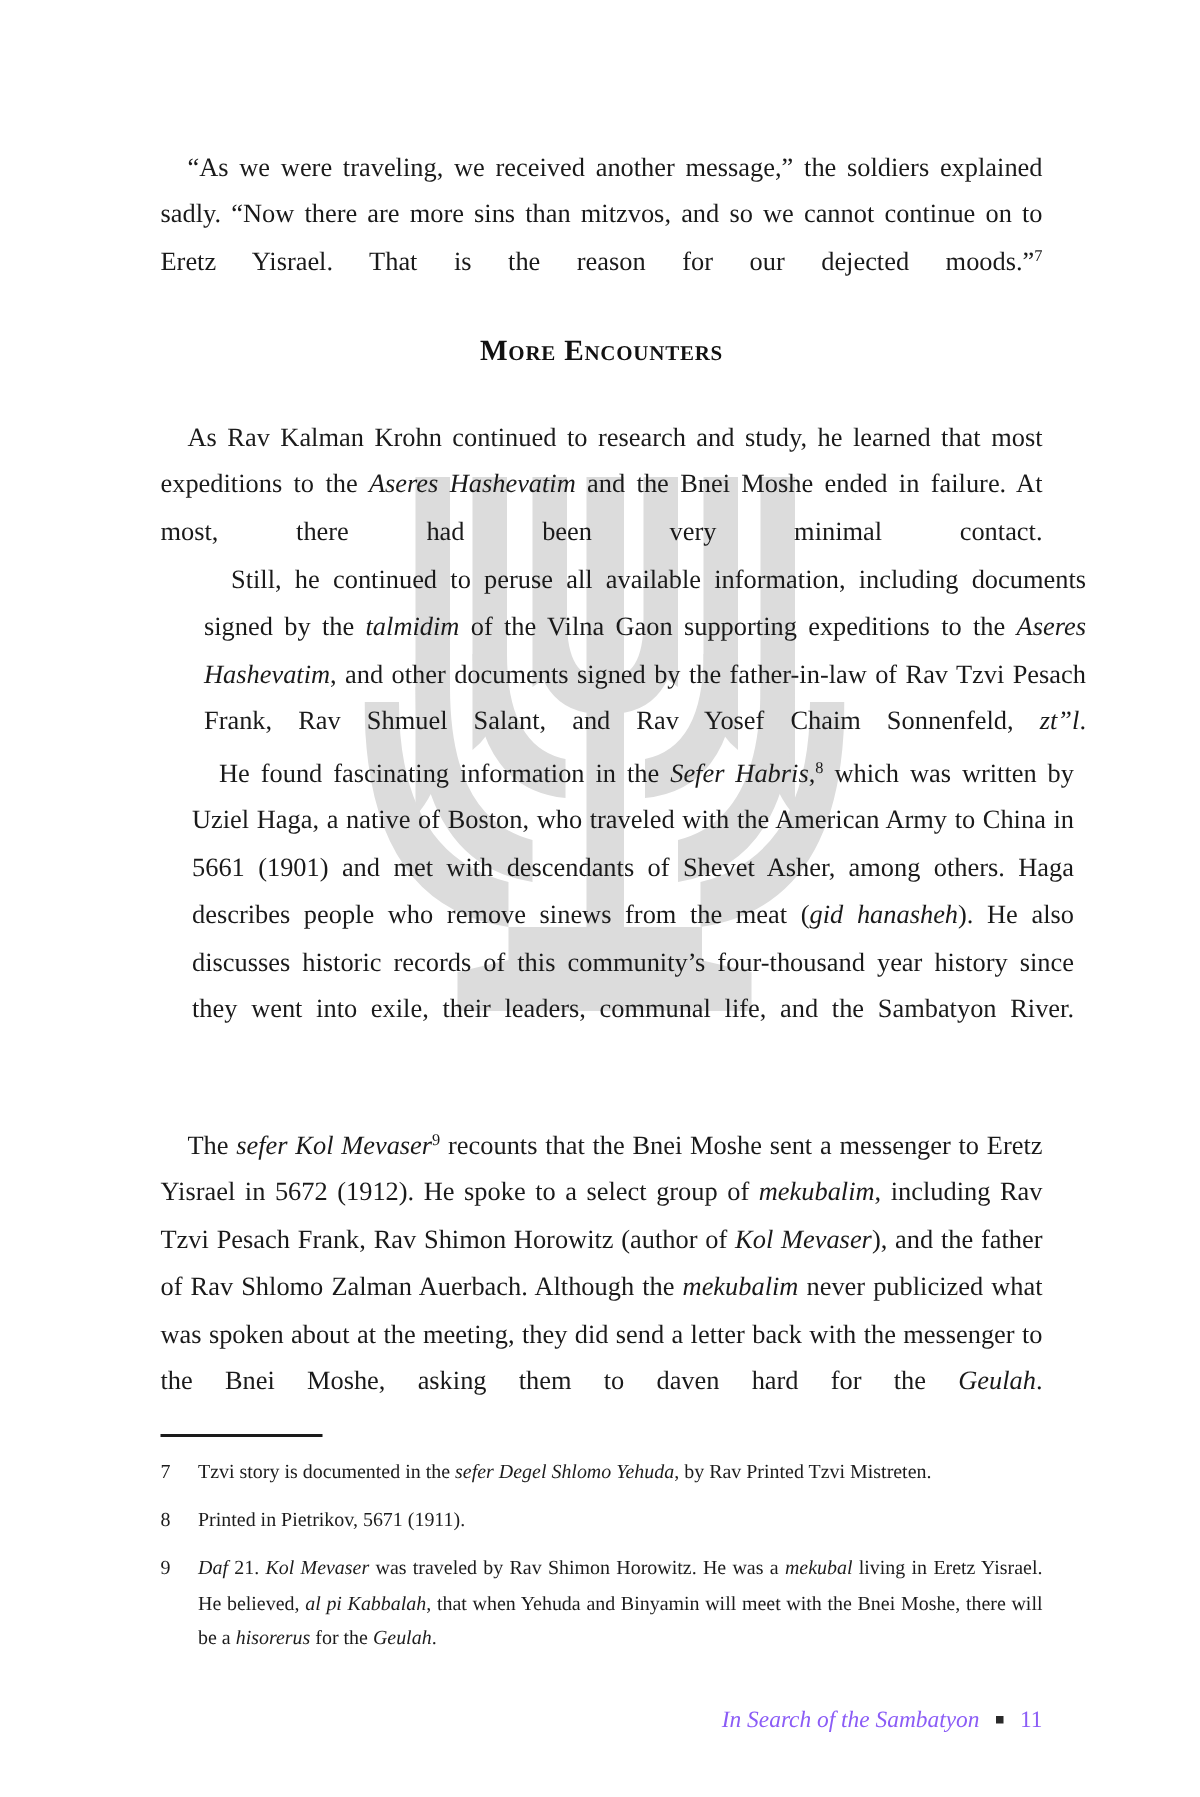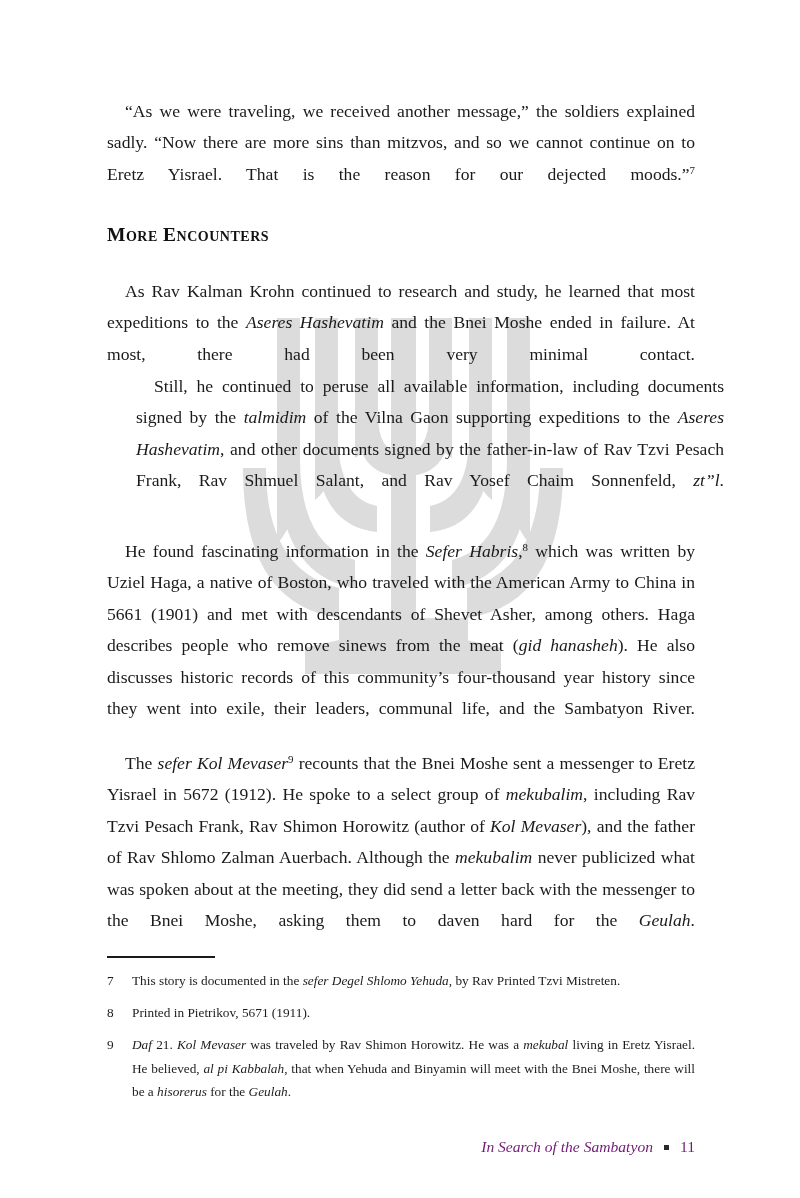--- a/index.html
+++ b/index.html
@@ -75,21 +75,21 @@
     content: "";
     display: inline-block;
     width: 100%;
   }
 
   .sec-heading {
     position: absolute;
     left: 107px;
     width: 588px;
     top: 224px;
-    text-align: left;
+    text-align: center;
     font-size: 19.5px;
     font-variant: small-caps;
     font-weight: bold;
     letter-spacing: 0.5px;
     color: #111111;
   }
 
   i, .it { }
   sup {
     font-size: 0.62em;
@@ -131,21 +131,21 @@
   }
 
   
   #footer {
     position: absolute;
     left: 107px;
     top: 1138px;
     width: 588px;
     text-align: right;
     font-size: 15.6px;
-    color: #701a75;
+    color: #8b5cf6;
   }
   #footer .run-head { font-style: italic; }
   #footer .sep {
     display: inline-block;
     width: 5px;
     height: 5px;
     background: #2a2a2a;
     vertical-align: 2px;
     margin: 0 11px;
   }
@@ -197,34 +197,34 @@
   <div class="sec-heading">More Encounters</div>
 
   <div class="body-block" style="top:276px;">
     <p><span>As Rav Kalman Krohn continued to research and study, he learned that most expeditions to the </span><i>Aseres Hashevatim</i><span> and the Bnei Moshe ended in failure. At most, there had been very minimal contact.</span></p>
   </div>
 
   <div class="body-block" style="top:371px;margin-left:29px;">
     <p><span>Still, he continued to peruse all available information, including documents signed by the </span><i>talmidim</i><span> of the Vilna Gaon supporting expeditions to the </span><i>Aseres Hashevatim</i><span>, and other documents signed by the father-in-law of Rav Tzvi Pesach Frank, Rav Shmuel Salant, and Rav Yosef Chaim Sonnenfeld, </span><i>zt”l</i><span>.</span></p>
   </div>
 
-  <div class="body-block" style="top:536px;">
+  <div class="body-block" style="top:500px;margin-left:21px;">
     <p><span>He found fascinating information in the </span><i>Sefer Habris</i><span>,</span><sup>8</sup><span> which was written by Uziel Haga, a native of Boston, who traveled with the American Army to China in 5661 (1901) and met with descendants of Shevet Asher, among others. Haga describes people who remove sinews from the meat (</span><i>gid hanasheh</i><span>). He also discusses historic records of this community’s four-thousand year history since they went into exile, their leaders, communal life, and the Sambatyon River.</span></p>
   </div>
 
   <div class="body-block" style="top:748px;">
     <p><span>The </span><i>sefer Kol Mevaser</i><sup>9</sup><span> recounts that the Bnei Moshe sent a messenger to Eretz Yisrael in 5672 (1912). He spoke to a select group of </span><i>mekubalim</i><span>, including Rav Tzvi Pesach Frank, Rav Shimon Horowitz (author of </span><i>Kol Mevaser</i><span>), and the father of Rav Shlomo Zalman Auerbach. Although the </span><i>mekubalim</i><span> never publicized what was spoken about at the meeting, they did send a letter back with the messenger to the Bnei Moshe, asking them to daven hard for the </span><i>Geulah</i><span>.</span></p>
   </div>
 
   <div id="footnote-rule"></div>
 
   <div id="footnotes">
 
     <div class="fn">
-      <span class="fn-num">7</span><span>This story is documented in the </span><i>sefer Degel Shlomo Yehuda</i><span>, by Rav Printed Tzvi Mistreten.</span>
+      <span class="fn-num">7</span><span>Tzvi story is documented in the </span><i>sefer Degel Shlomo Yehuda</i><span>, by Rav Printed Tzvi Mistreten.</span>
     </div>
 
     <div class="fn">
       <span class="fn-num">8</span><span>Printed in Pietrikov, 5671 (1911).</span>
     </div>
 
     <div class="fn">
       <span class="fn-num">9</span><i>Daf</i><span> 21. </span><i>Kol Mevaser</i><span> was traveled by Rav Shimon Horowitz. He was a </span><i>mekubal</i><span> living in Eretz Yisrael. He believed, </span><i>al pi Kabbalah</i><span>, that when Yehuda and Binyamin will meet with the Bnei Moshe, there will be a </span><i>hisorerus</i><span> for the </span><i>Geulah</i><span>.</span>
     </div>
 

